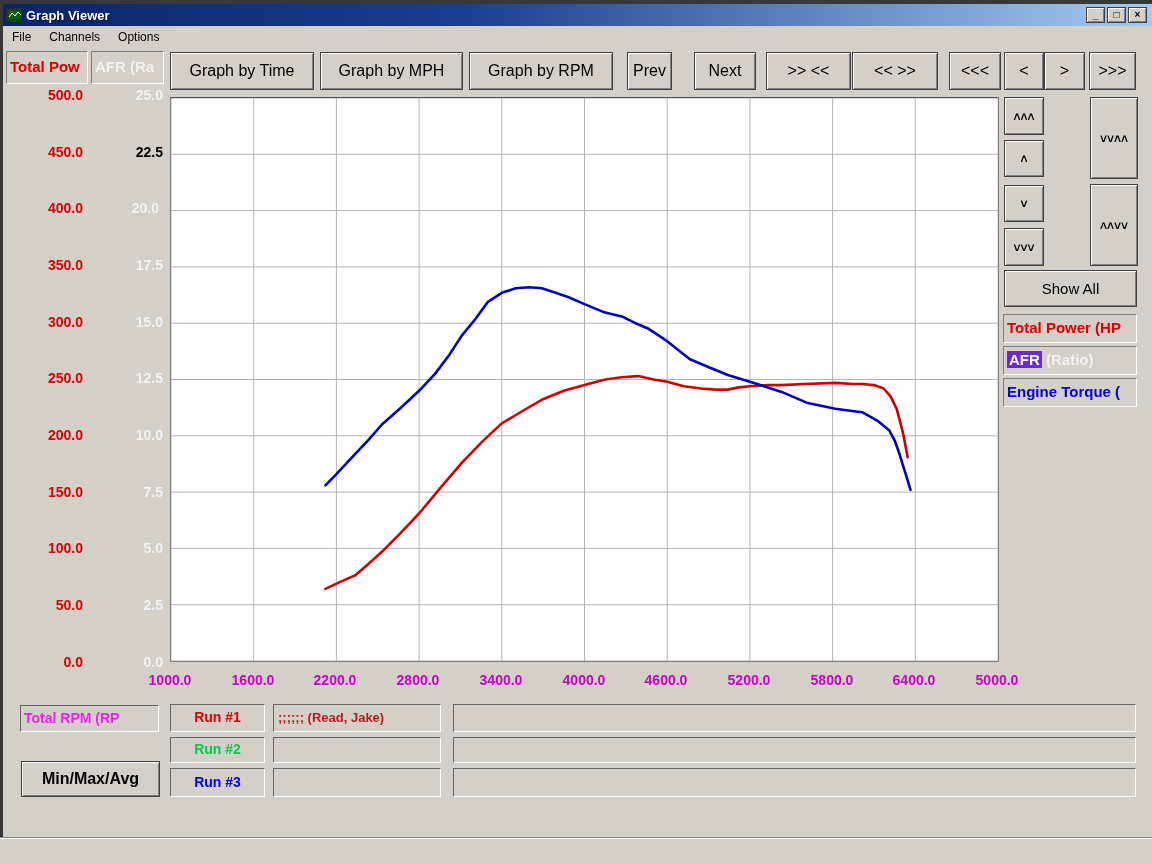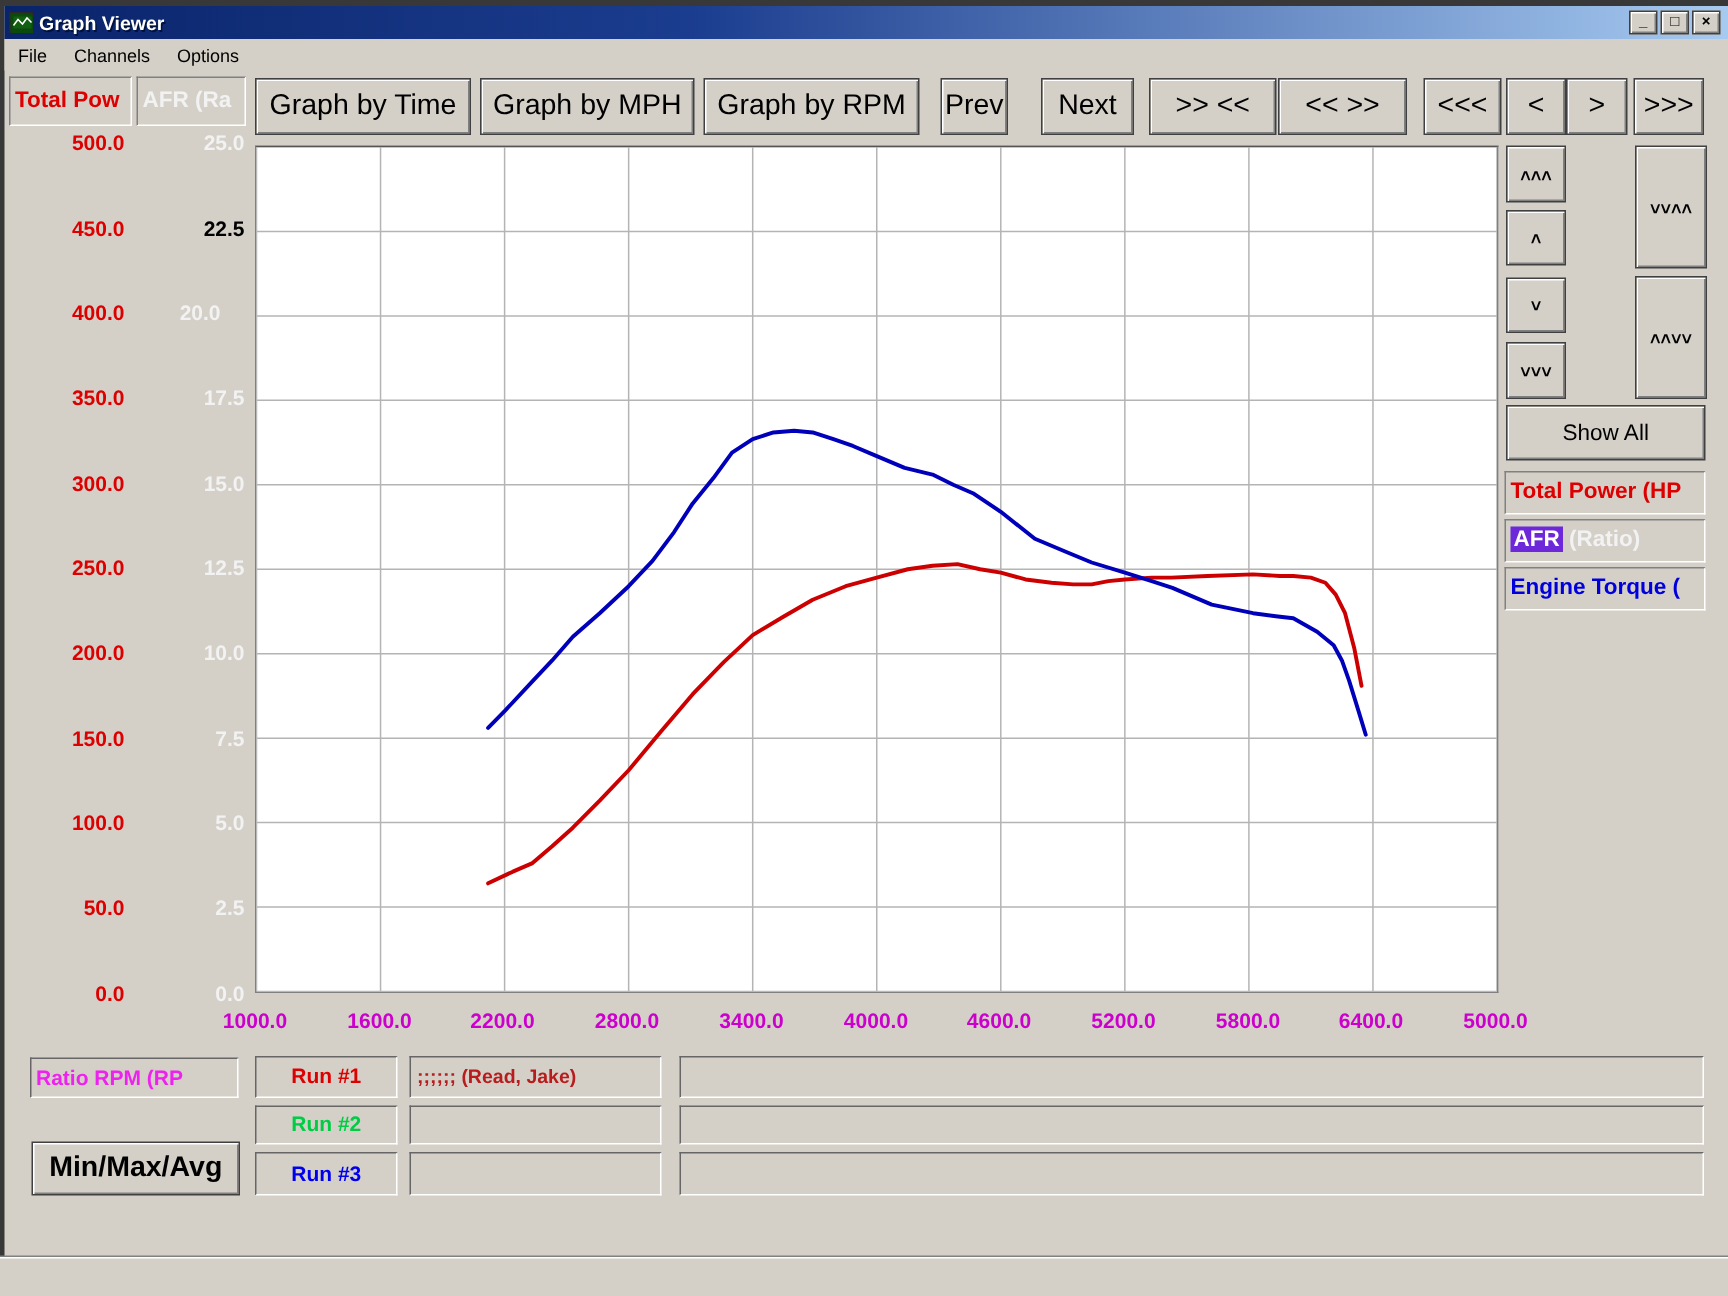--- a/index.html
+++ b/index.html
@@ -22,21 +22,21 @@
             margin-left:2px; }
   #winbtns { position:absolute; right:5px; top:3px; display:flex; }
   #menubar { position:absolute; left:0; top:22px; width:1149px; height:21px; background:#d4d0c8;
              display:flex; align-items:center; font-size:12px; color:#000; }
   .menu-item { padding:2px 9px; }
 
   
   .btn { background:#d4d0c8; border:1px solid #404040;
          box-shadow:inset 1px 1px 0 #fff, inset -1px -1px 0 #808080;
          display:flex; align-items:center; justify-content:center;
-         font-size:19px; color:#000; }
+         font-size:16px; color:#000; }
   .sunken { background:#d4d0c8; border:1px solid #808080;
             border-right-color:#fff; border-bottom-color:#fff; }
 
   
   .hdrbox { position:absolute; top:47px; height:33px; overflow:hidden; white-space:nowrap;
             font-weight:bold; font-size:15px; padding:6px 0 0 3px; }
   .tb { position:absolute; top:48px; height:38px; }
 
   
   #plot { position:absolute; left:167px; top:93px; width:829px; height:565px;
@@ -115,21 +115,21 @@
         <div style="position:absolute;right:0;top:283px;width:80px;text-align:right;font-weight:bold;font-size:14px;color:#dd0000;">250.0</div>
         <div style="position:absolute;right:0;top:340px;width:80px;text-align:right;font-weight:bold;font-size:14px;color:#dd0000;">200.0</div>
         <div style="position:absolute;right:0;top:397px;width:80px;text-align:right;font-weight:bold;font-size:14px;color:#dd0000;">150.0</div>
         <div style="position:absolute;right:0;top:453px;width:80px;text-align:right;font-weight:bold;font-size:14px;color:#dd0000;">100.0</div>
         <div style="position:absolute;right:0;top:510px;width:80px;text-align:right;font-weight:bold;font-size:14px;color:#dd0000;">50.0</div>
         <div style="position:absolute;right:0;top:567px;width:80px;text-align:right;font-weight:bold;font-size:14px;color:#dd0000;">0.0</div>
       </div>
     <div id="afr-axis" class="abs" style="left:84px;top:83px;width:76px;height:580px;">
         <div style="position:absolute;right:0;top:0px;width:76px;text-align:right;font-weight:bold;font-size:14px;color:#f2f2f2;">25.0</div>
         <div style="position:absolute;right:0;top:57px;width:76px;text-align:right;font-weight:bold;font-size:14px;color:#000000;">22.5</div>
-        <div style="position:absolute;right:16px;top:113px;width:76px;text-align:right;font-weight:bold;font-size:14px;color:#f2f2f2;">20.0</div>
+        <div style="position:absolute;right:4px;top:113px;width:76px;text-align:right;font-weight:bold;font-size:14px;color:#f2f2f2;">20.0</div>
         <div style="position:absolute;right:0;top:170px;width:76px;text-align:right;font-weight:bold;font-size:14px;color:#f2f2f2;">17.5</div>
         <div style="position:absolute;right:0;top:227px;width:76px;text-align:right;font-weight:bold;font-size:14px;color:#f2f2f2;">15.0</div>
         <div style="position:absolute;right:0;top:283px;width:76px;text-align:right;font-weight:bold;font-size:14px;color:#f2f2f2;">12.5</div>
         <div style="position:absolute;right:0;top:340px;width:76px;text-align:right;font-weight:bold;font-size:14px;color:#f2f2f2;">10.0</div>
         <div style="position:absolute;right:0;top:397px;width:76px;text-align:right;font-weight:bold;font-size:14px;color:#f2f2f2;">7.5</div>
         <div style="position:absolute;right:0;top:453px;width:76px;text-align:right;font-weight:bold;font-size:14px;color:#f2f2f2;">5.0</div>
         <div style="position:absolute;right:0;top:510px;width:76px;text-align:right;font-weight:bold;font-size:14px;color:#f2f2f2;">2.5</div>
         <div style="position:absolute;right:0;top:567px;width:76px;text-align:right;font-weight:bold;font-size:14px;color:#f2f2f2;">0.0</div>
       </div>
 
@@ -211,21 +211,21 @@
     <div class="legend-row" style="top:310px;color:#dd0000;">
       <span>Total Power (HP</span>
     </div>
     <div class="legend-row" style="top:342px;color:#f2f2f2;">
       <span class="sel">AFR</span><span> (Ratio)</span>
     </div>
     <div class="legend-row" style="top:374px;color:#0000dd;">
       <span>Engine Torque (</span>
     </div>
 
-    <div class="fieldbox" style="left:17px;top:701px;width:139px;height:27px;color:#ee22ee;padding:4px 0 0 3px;">Ratio RPM (RP</div>
+    <div class="fieldbox" style="left:17px;top:701px;width:139px;height:27px;color:#ee22ee;padding:4px 0 0 3px;">Total RPM (RP</div>
     <div class="btn abs" style="left:18px;top:757px;width:139px;height:36px;font-weight:bold;">Min/Max/Avg</div>
 
     <div class="fieldbox" style="left:167px;top:700px;width:95px;height:28px;color:#dd0000;text-align:center;padding-top:4px;">Run #1</div>
     <div class="fieldbox" style="left:270px;top:700px;width:168px;height:28px;color:#b91c1c;font-size:13px;padding:5px 0 0 4px;">;;;;;; (Read, Jake)</div>
     <div class="fieldbox" style="left:450px;top:700px;width:683px;height:28px;"></div>
 
     <div class="fieldbox" style="left:167px;top:733px;width:95px;height:26px;color:#00cc44;text-align:center;padding-top:3px;">Run #2</div>
     <div class="fieldbox" style="left:270px;top:733px;width:168px;height:26px;"></div>
     <div class="fieldbox" style="left:450px;top:733px;width:683px;height:26px;"></div>
 

